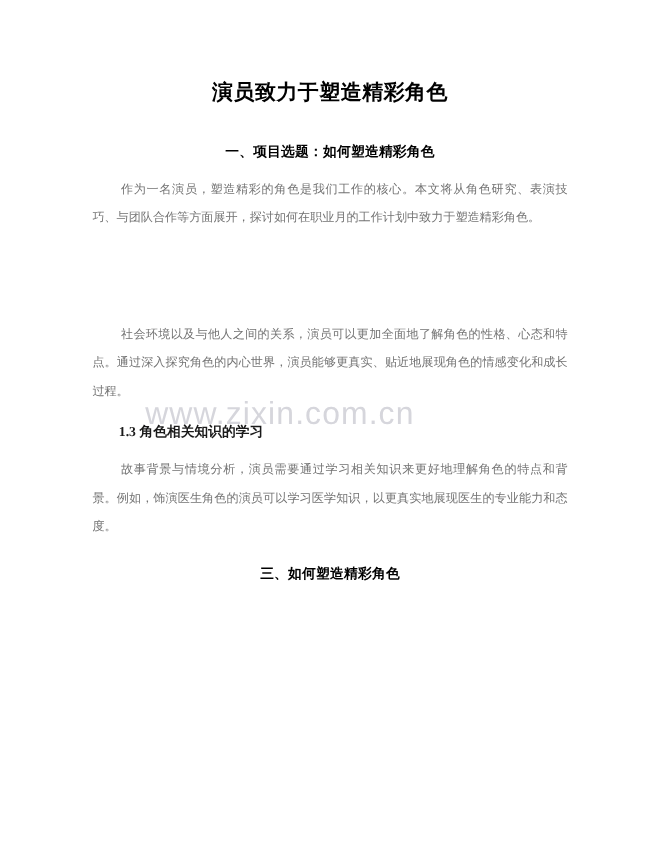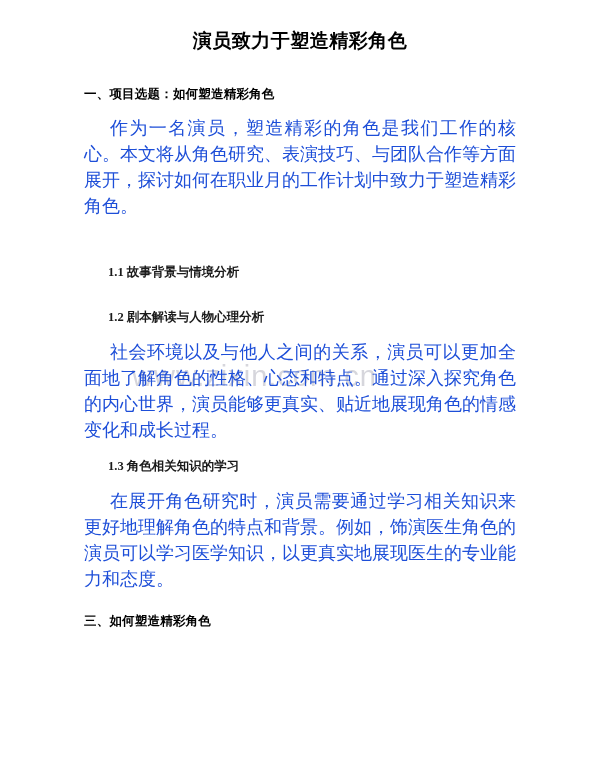--- a/index.html
+++ b/index.html
@@ -22,45 +22,46 @@
     width: 432px;
   }
   .doc-title {
     font-family: "Liberation Sans", "DejaVu Sans", sans-serif;
     font-weight: bold;
     font-size: 19px;
     line-height: 26px;
     color: #000000;
     text-align: center;
     margin: 0;
-    padding-top: 28px;
+    padding-top: 72px;
     letter-spacing: 0.5px;
   }
   .section-heading {
     font-family: "Liberation Sans", "DejaVu Sans", sans-serif;
     font-weight: bold;
     font-size: 12.5px;
     line-height: 18px;
     color: #000000;
     margin: 0;
     letter-spacing: 0.2px;
+    text-align: center;
   }
   .sub-heading {
     font-family: "Liberation Serif", "DejaVu Serif", serif;
     font-size: 12.5px;
     line-height: 20px;
     color: #1a1a1a;
     margin: 0;
     text-indent: 24px;
   }
   .para {
     font-family: "Liberation Serif", "DejaVu Serif", serif;
-    font-size: 18px;
+    font-size: 11px;
     line-height: 26px;
-    color: #1d4ed8;
+    color: #737373;
     margin: 0;
     text-align: justify;
     text-justify: inter-ideograph;
     text-indent: 26px;
   }
   .gap-title-h1 { height: 31px; }
   .gap-h-p { height: 12px; }
   .gap-p-h { height: 18px; }
   .gap-p-sub { height: 13px; }
   .gap-sub-p { height: 12px; }
@@ -102,39 +103,37 @@
     <p class="para">作为一名演员，塑造精彩的角色是我们工作的核心。本文将从角色研究、表演技巧、与团队合作等方面展开，探讨如何在职业月的工作计划中致力于塑造精彩角色。</p>
 
     <div class="gap-p-h"></div>
 
 
     <div class="gap-h-p"></div>
 
 
     <div class="gap-p-sub"></div>
 
-    <h3 class="sub-heading">1.1 故事背景与情境分析</h3>
 
     <div class="gap-sub-p"></div>
 
 
     <div class="gap-p-sub"></div>
 
-    <h3 class="sub-heading">1.2 剧本解读与人物心理分析</h3>
 
     <div class="gap-sub-p"></div>
 
     <p class="para">社会环境以及与他人之间的关系，演员可以更加全面地了解角色的性格、心态和特点。通过深入探究角色的内心世界，演员能够更真实、贴近地展现角色的情感变化和成长过程。</p>
 
     <div class="gap-p-sub"></div>
 
     <h3 class="sub-heading">1.3 角色相关知识的学习</h3>
 
     <div class="gap-sub-p"></div>
 
-    <p class="para">在展开角色研究时，演员需要通过学习相关知识来更好地理解角色的特点和背景。例如，饰演医生角色的演员可以学习医学知识，以更真实地展现医生的专业能力和态度。</p>
+    <p class="para">故事背景与情境分析，演员需要通过学习相关知识来更好地理解角色的特点和背景。例如，饰演医生角色的演员可以学习医学知识，以更真实地展现医生的专业能力和态度。</p>
 
     <div class="gap-p-h3"></div>
 
     <h2 class="section-heading">三、如何塑造精彩角色</h2>
 
   </div>
 </div>
 
 </body></html>

